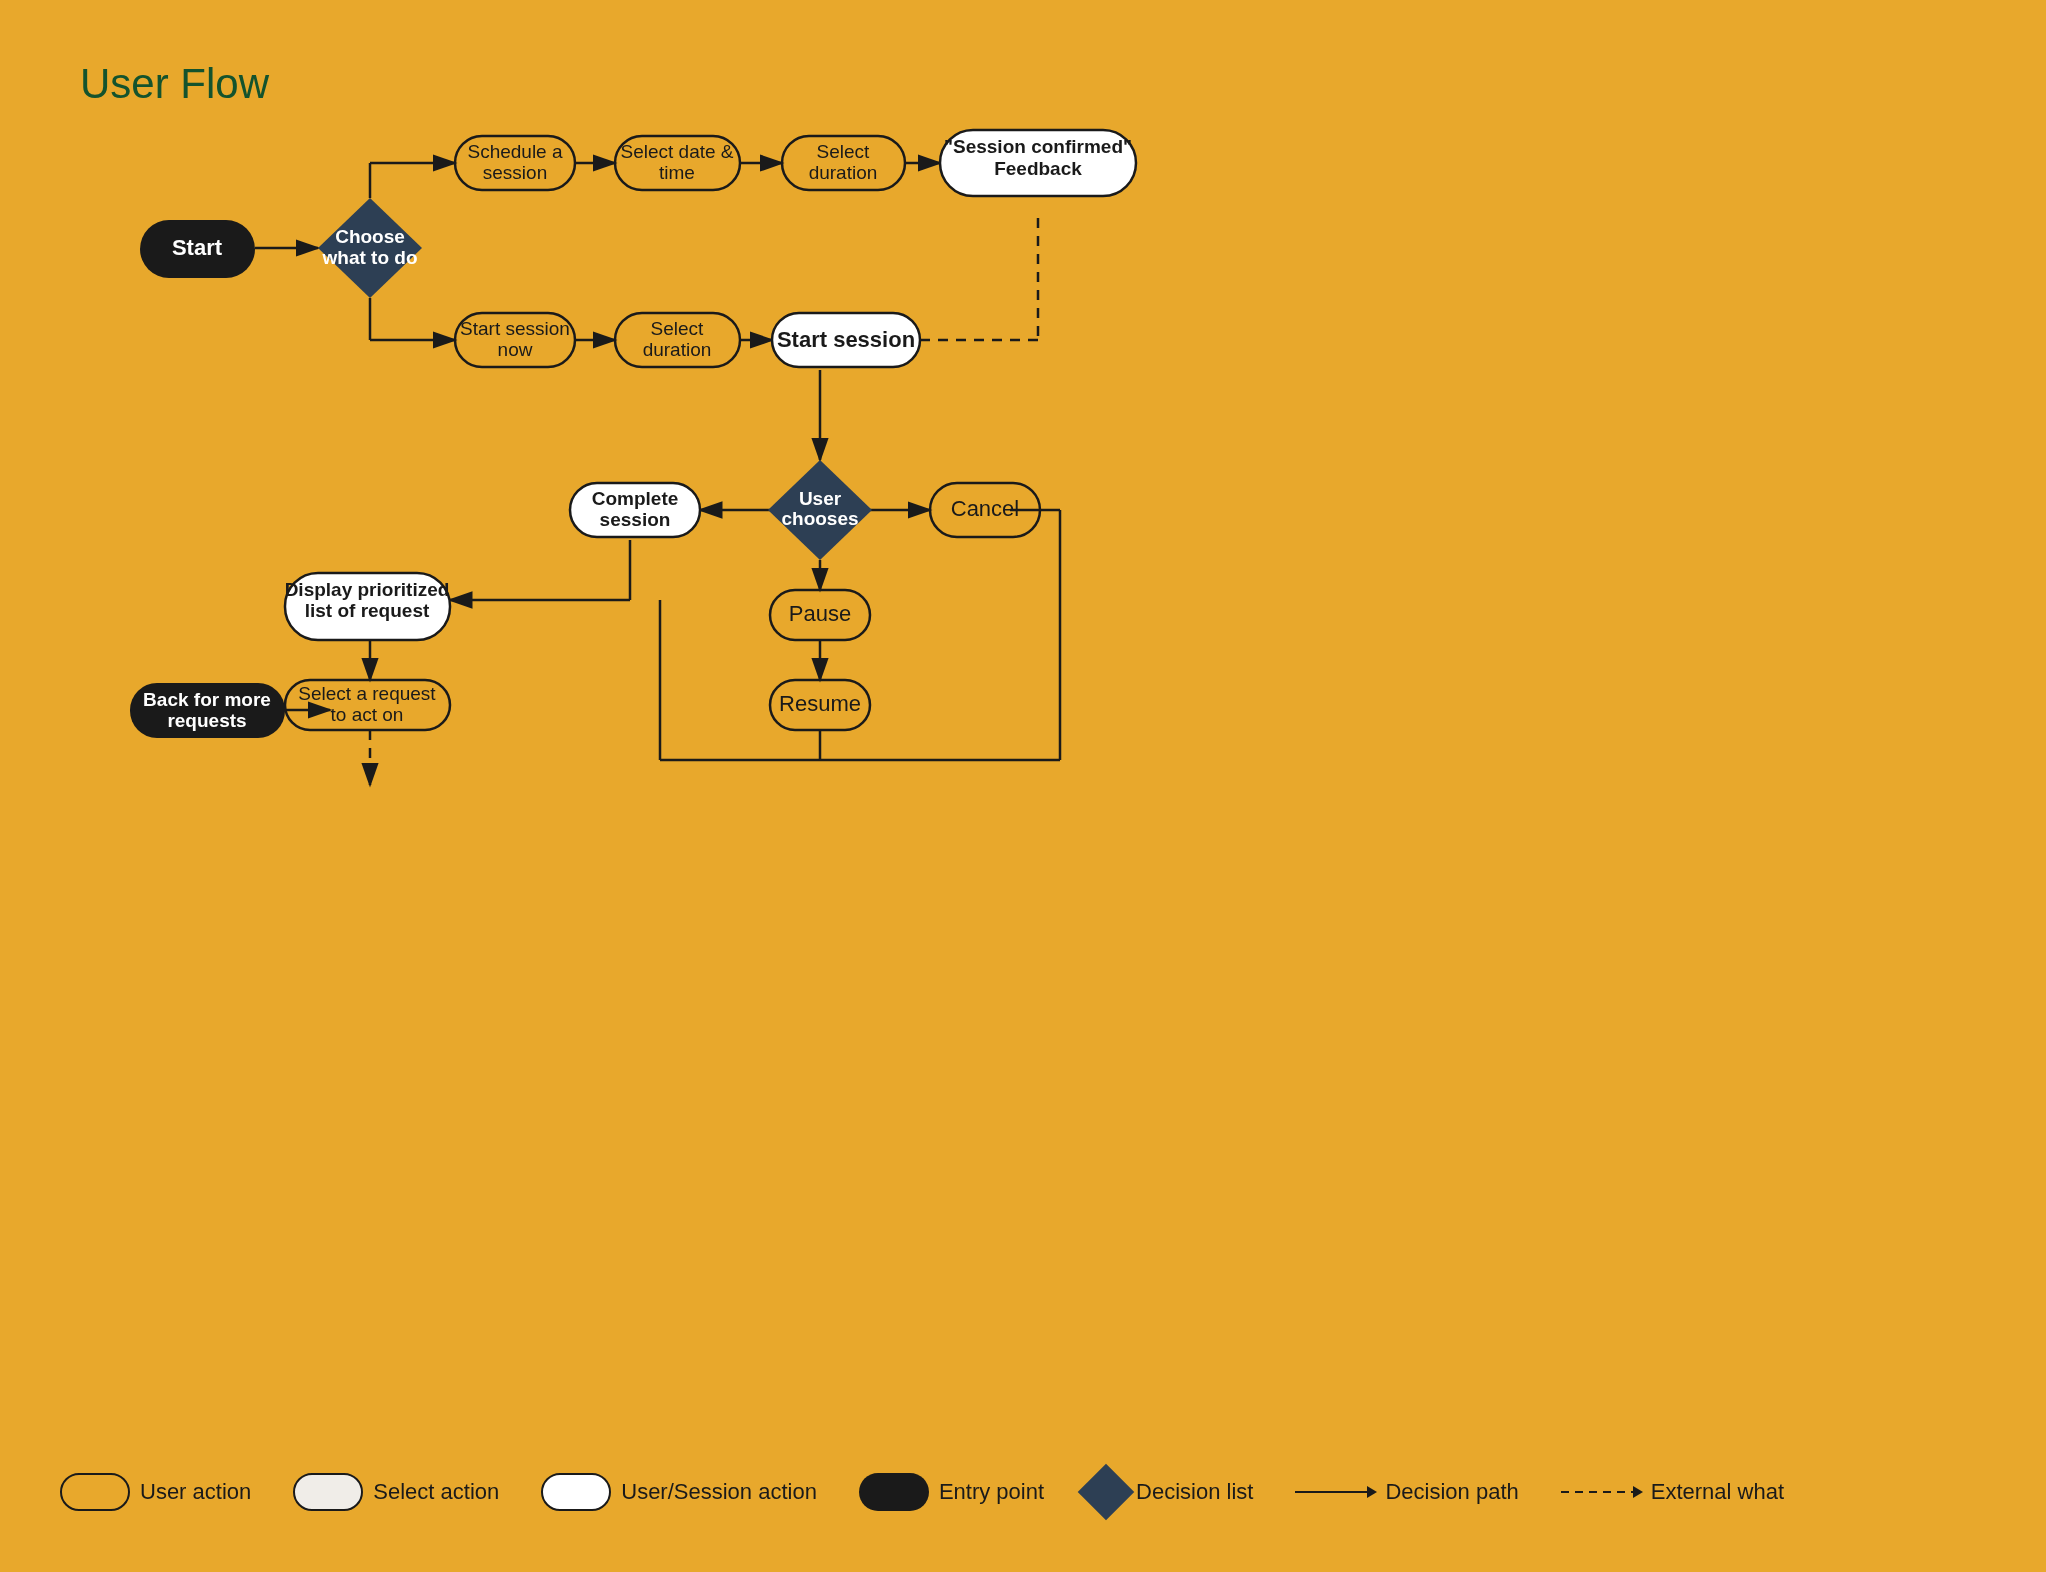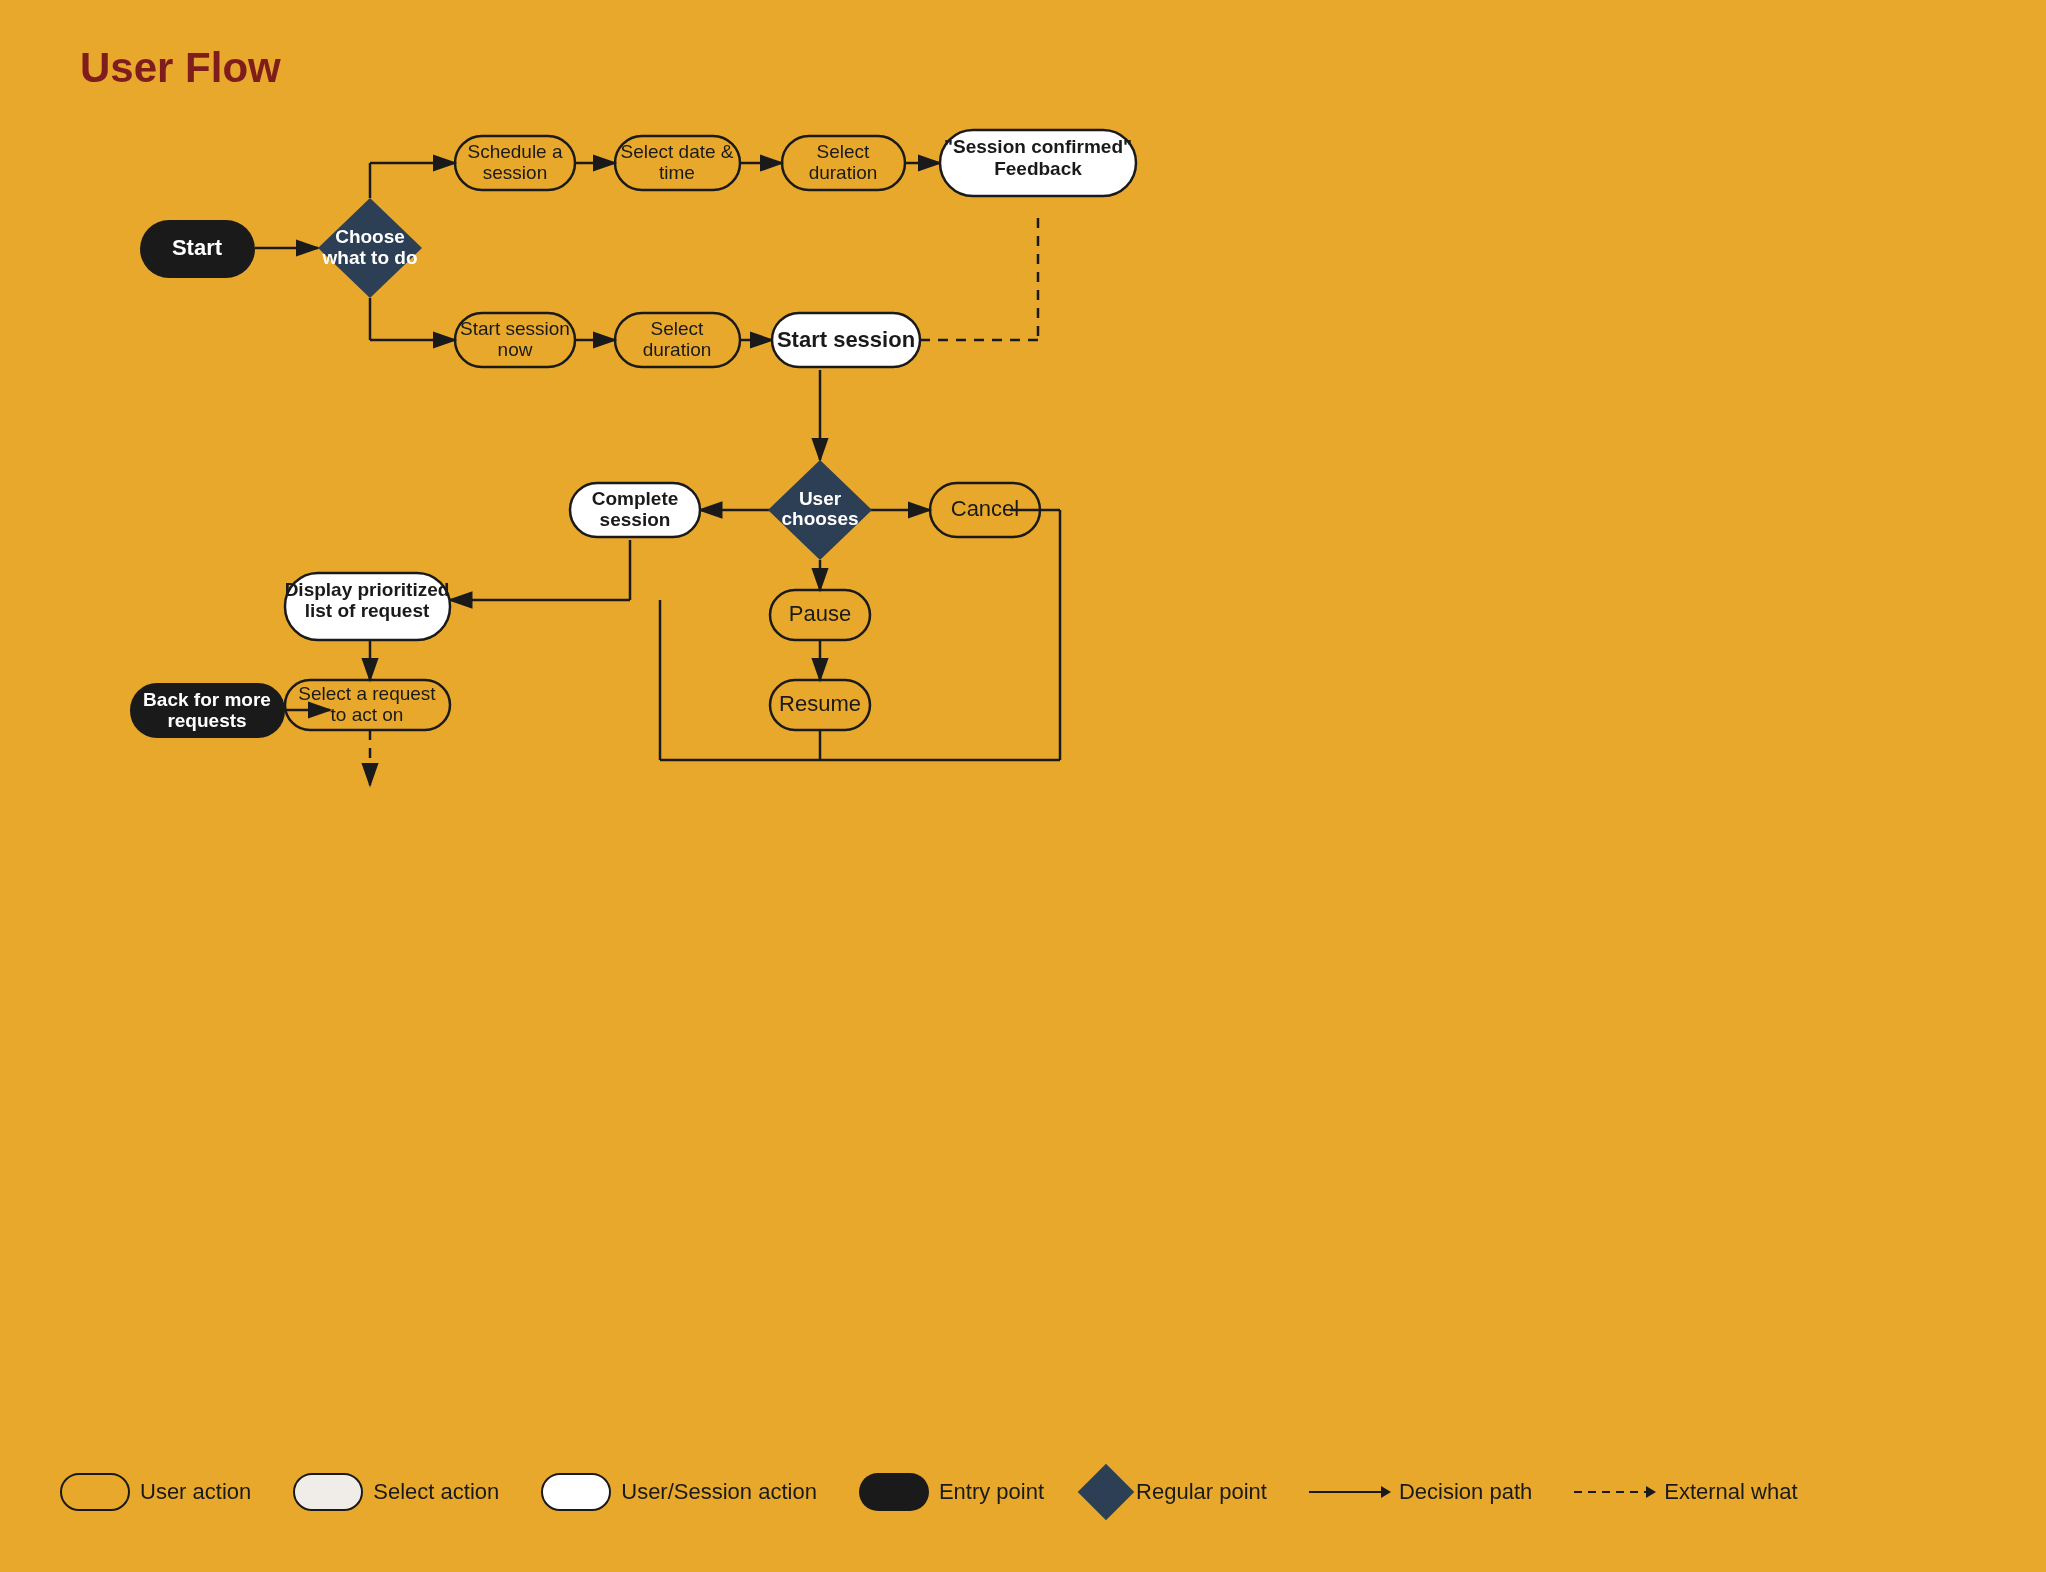--- a/index.html
+++ b/index.html
@@ -6,25 +6,25 @@
     body {
       width: 2046px;
       height: 1572px;
       background: #E8A82C;
       font-family: Arial, sans-serif;
       position: relative;
       overflow: hidden;
     }
     .title {
       position: absolute;
-      top: 44px;
+      top: 60px;
       left: 80px;
       font-size: 42px;
-      font-weight: bold;
-      color: #7f1d1d;
+      font-weight: normal;
+      color: #14532d;
     }
     svg.diagram {
       position: absolute;
       top: 0;
       left: 0;
       width: 2046px;
       height: 1572px;
     }
 
     
@@ -244,21 +244,21 @@
   <div class="legend-item">
     <div class="legend-shape-usersys"></div>
     <span>User/Session action</span>
   </div>
   <div class="legend-item">
     <div class="legend-shape-entry"></div>
     <span>Entry point</span>
   </div>
   <div class="legend-item">
     <div class="legend-shape-decision"></div>
-    <span>Regular point</span>
+    <span>Decision list</span>
   </div>
   <div class="legend-item">
     <div class="legend-line-regular"></div>
     <span>Decision path</span>
   </div>
   <div class="legend-item">
     <div class="legend-line-external"></div>
     <span>External what</span>
   </div>
 </div>

